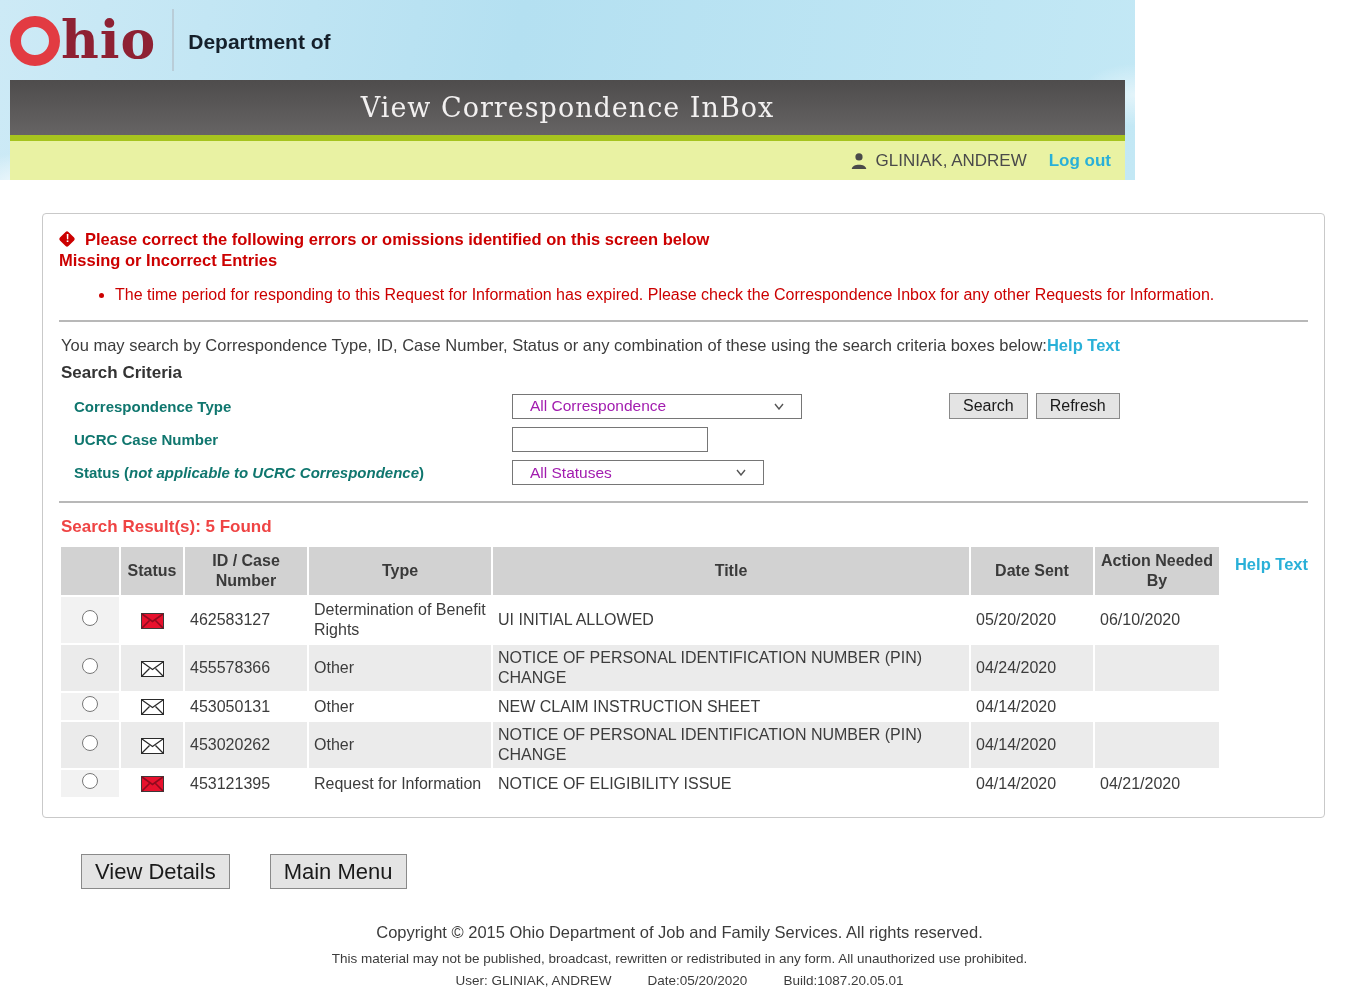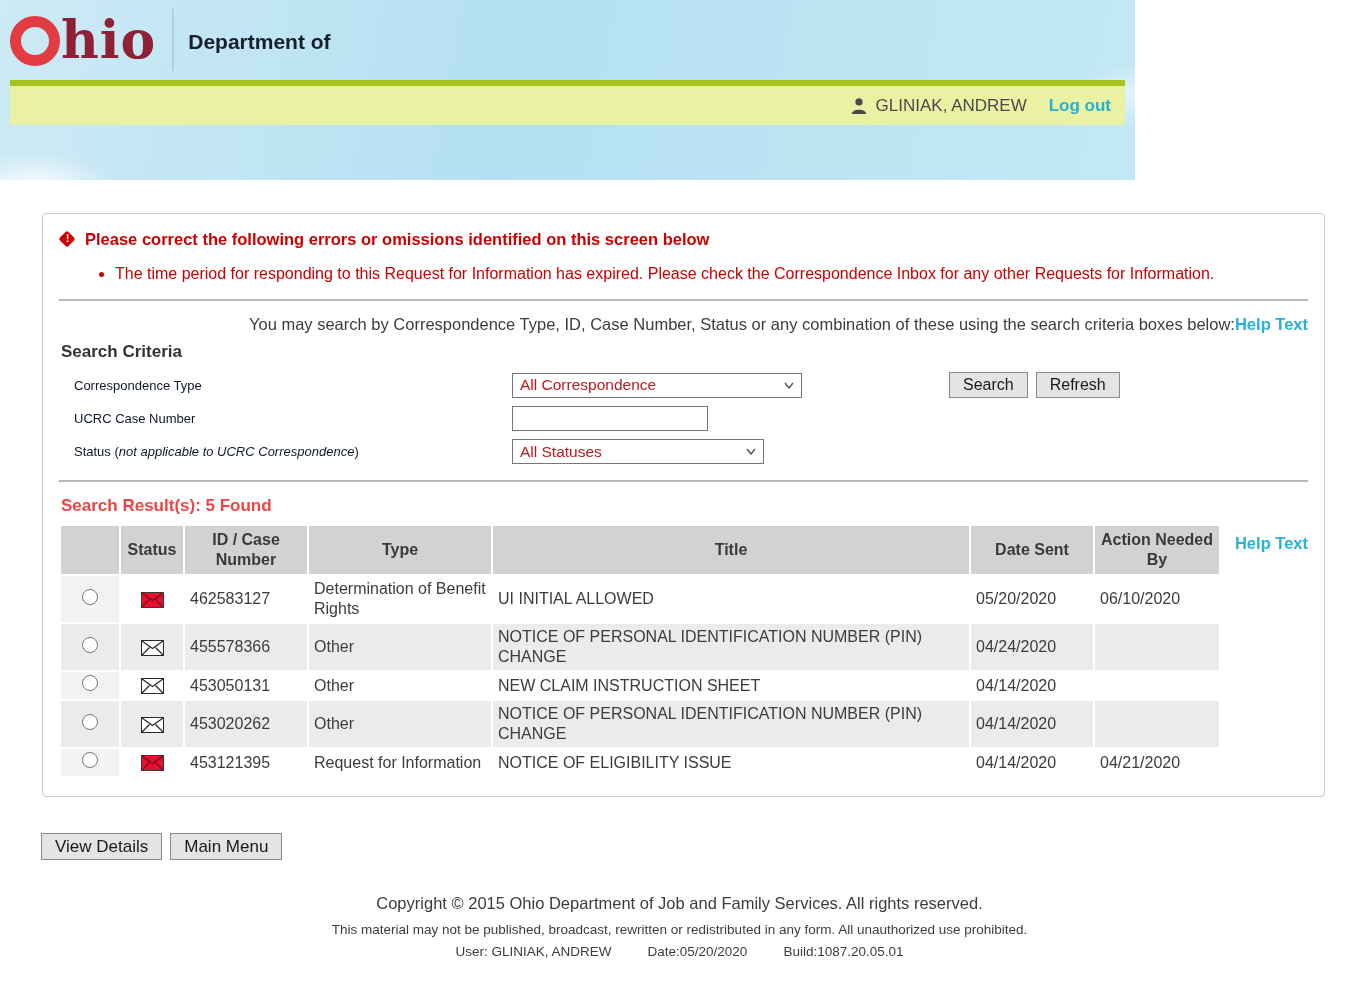--- a/index.html
+++ b/index.html
@@ -61,33 +61,33 @@
   .diamond-excl {
     position:absolute; width:17px; text-align:center; color:#fff; font-size:11px;
     font-weight:bold; top:1px; left:0;
   }
   .err-sub { color:#cc0000; font-weight:bold; font-size:16.5px; margin-top:2px; }
   .err-list { margin:14px 0 4px 56px; color:#cc0000; font-size:16px; }
   .err-list li { margin-bottom:4px;margin-top:16px; }
 
   .divider { border-top:2px solid #b8b8b8; margin:16px 0 14px 0; }
 
-  .intro-row { display:flex; justify-content:flex-end; align-items:flex-start; padding-left:2px; }
+  .intro-row { display:flex; justify-content:flex-start; align-items:flex-start; padding-left:2px; }
   .intro-text { font-size:16.5px; color:#3c3c3c; }
   .help-link { font-size:16.5px; font-weight:bold; color:#29b0d8; cursor:pointer; white-space:nowrap; }
 
   .section-title { font-size:17px; font-weight:bold; margin:8px 0 10px 2px; color:#333; }
 
   .form-row { display:flex; align-items:center; margin:0 0 8px 15px; min-height:25px; }
-  .form-label { width:438px; font-size:13px; color:#0f172a; flex:0 0 auto; }
+  .form-label { width:438px; font-size:15px; color:#0f766e; flex:0 0 auto;font-weight:bold; }
   .form-label .ital { font-style:italic; }
 
   .sel {
     height:25px; border:1px solid #767676; background:#fff; display:flex; align-items:center;
-    justify-content:space-between; padding:0 7px; font-size:15.5px; cursor:pointer; color:#b91c1c;
+    justify-content:space-between; padding:0 17px; font-size:15.5px; cursor:pointer; color:#a21caf;
   }
   .sel-type { width:290px; }
   .sel-status { width:252px; }
   .sel .chev { width:10px; height:7px; margin-left:8px; flex:0 0 auto; }
   .txt-input {
     width:196px; height:25px; border:1px solid #767676; font-size:15.5px; padding:0 5px;
     font-family:"Liberation Sans", sans-serif;
   }
   .btn {
     height:26px; background:#e4e4e4; border:1px solid #8a8a8a; font-size:16px;
@@ -108,21 +108,21 @@
   tr.row-even td { background:#fff; }
   tr.row-even td.radio-cell { background:#f2f2f2; }
   tr.row-odd td { background:#ebebeb; }
   td.radio-cell, td.status-cell { text-align:center; }
   td.status-cell svg { display:none; vertical-align:middle; }
   td.status-cell[data-icon="unread-envelope"] .env-unread { display:inline; }
   td.status-cell[data-icon="read-envelope"] .env-read { display:inline; }
   .radio { width:16px; height:16px; cursor:pointer; accent-color:#555; }
 
   .bottom-btns { margin:36px 0 0 41px; display:flex; }
-  .bottom-btns .btn { height:27px; font-size:17px; }
+  .bottom-btns .btn { height:35px; font-size:22px;margin-left:40px; }
 
   .footer { text-align:center; margin-top:34px; color:#3c3c3c; }
   .footer .copy { font-size:16.5px; margin-bottom:9px; }
   .footer .legal { font-size:13.5px; margin-bottom:7px; }
   .footer .meta { font-size:13.5px; }
   .footer .meta span { margin:0 18px; }
 </style>
 </head>
 <body>
 
@@ -131,40 +131,44 @@
     <div class="ohio-logo">
       <span class="o-ring"></span>
         <span class="hio">hio</span>
     </div>
     <div class="logo-divider"></div>
     <div class="dept-text">
       <div class="dept-line1">Department of</div>
     </div>
   </div>
 
+  <div class="title-bar">
+    <h1>View Correspondence InBox</h1>
+  </div>
   <div class="green-stripe"></div>
   <div class="user-bar">
     <svg class="person-icon" viewBox="0 0 20 20">
       <circle cx="10" cy="5.5" r="4" fill="#4a4a4a"></circle>
       <path d="M2,19 C2,12.5 18,12.5 18,19 Z" fill="#4a4a4a"></path>
     </svg>
     <span class="user-name">GLINIAK, ANDREW</span>
     <span class="logout">Log out</span>
   </div>
 </div>
 
 <div class="content-box">
 
   <div class="err-heading">
     <span class="diamond-wrap">
       <span class="diamond"></span>
         <span class="diamond-excl">!</span>
     </span>
     <span>Please correct the following errors or omissions identified on this screen below</span>
   </div>
+  <div class="err-sub">Missing or Incorrect Entries</div>
   <ul class="err-list">
     <li>The time period for responding to this Request for Information has expired. Please check the Correspondence Inbox for any other Requests for Information.</li>
   </ul>
 
   <div class="divider"></div>
 
   <div class="intro-row">
     <span class="intro-text">You may search by Correspondence Type, ID, Case Number, Status or any combination of these using the search criteria boxes below:</span>
     <span class="help-link">Help Text</span>
   </div>

